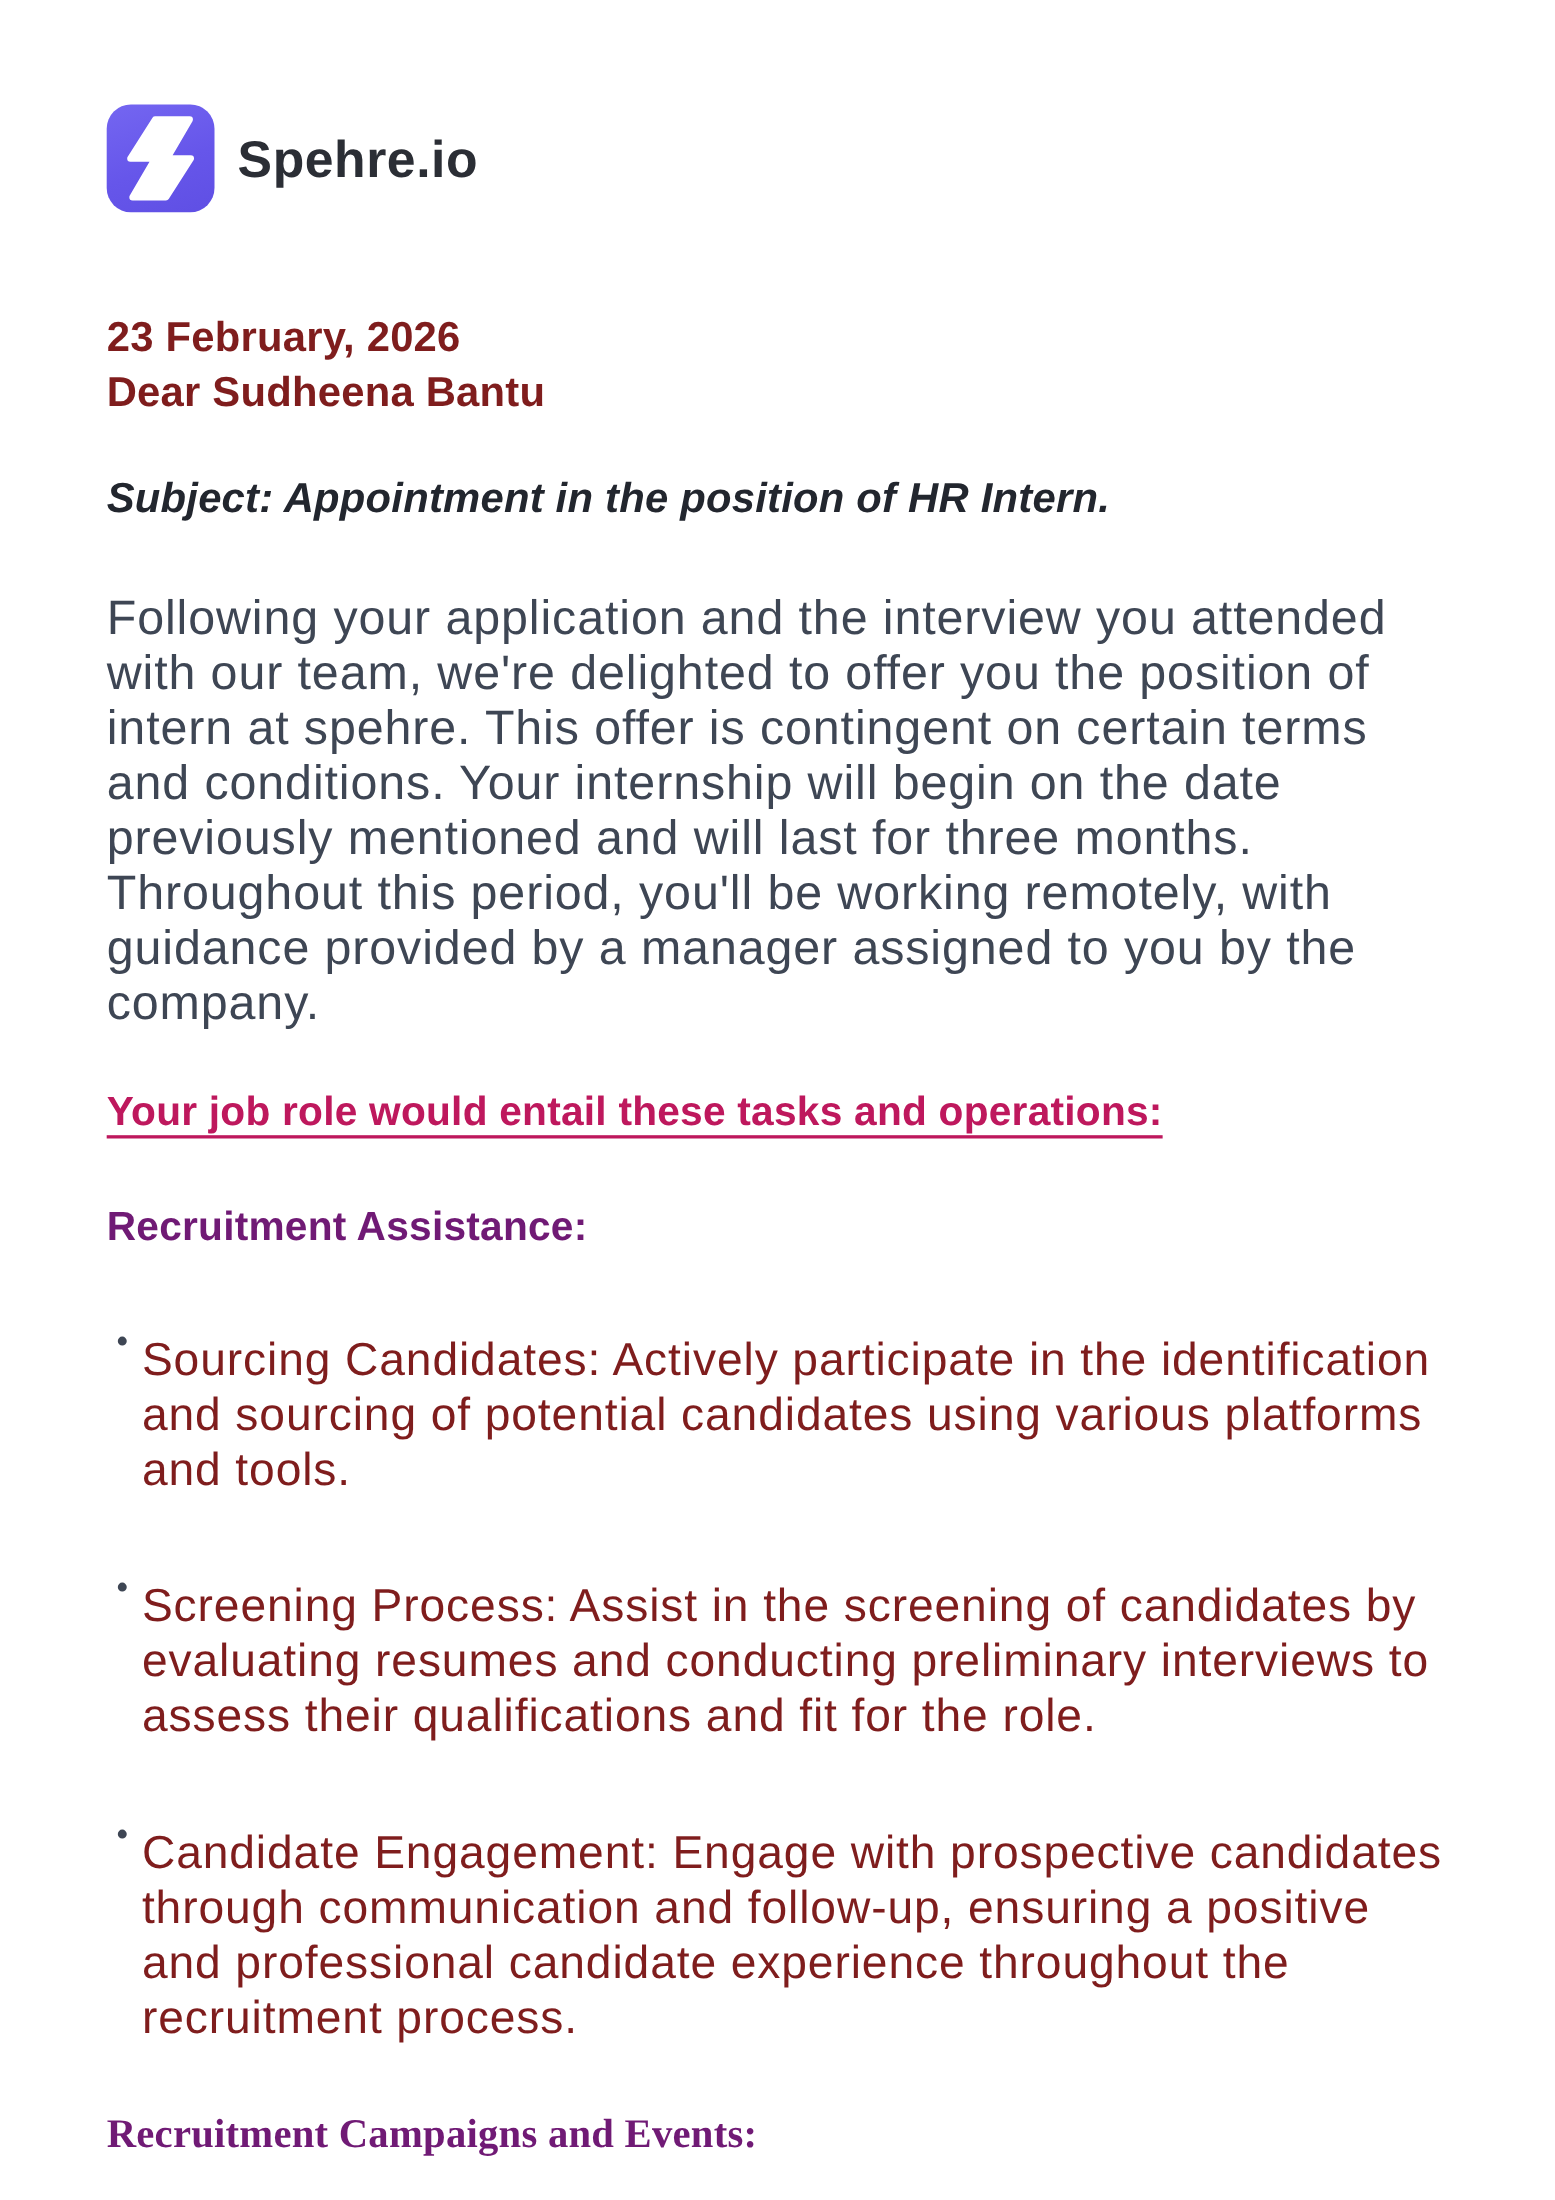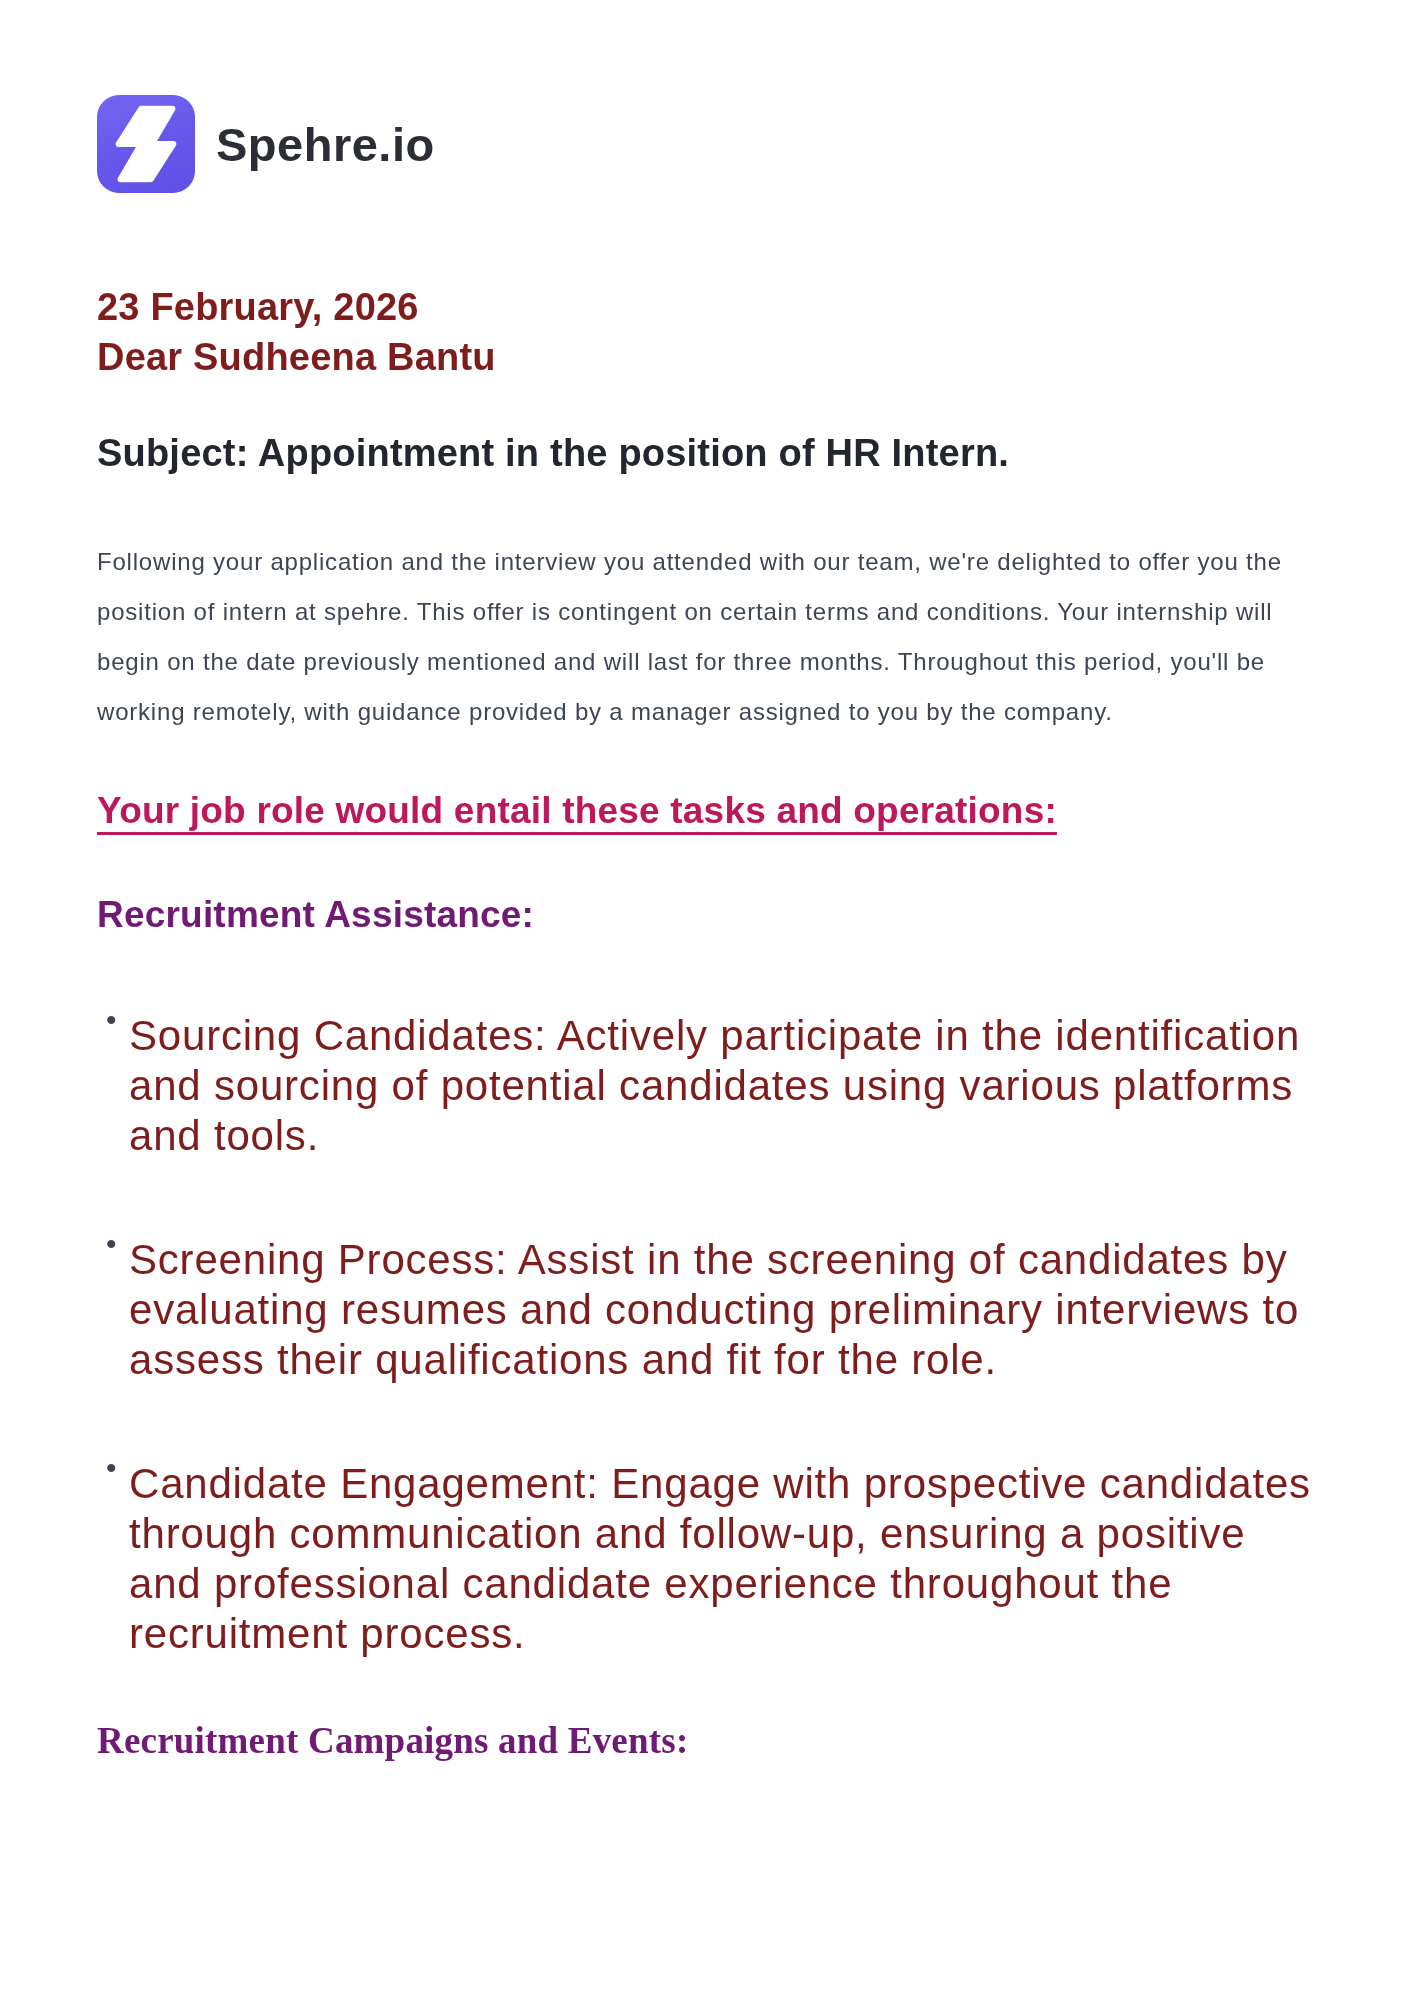--- a/index.html
+++ b/index.html
@@ -46,24 +46,25 @@
     line-height: 50px;
     letter-spacing: 0.2px;
   }
   .subject {
     margin-top: 47px;
     font-size: 38px;
     font-weight: 700;
     color: #22262e;
     line-height: 48px;
     letter-spacing: 0.2px;
+    font-style: italic;
   }
   .intro {
     margin-top: 60px;
-    font-size: 24px;
+    font-size: 44px;
     font-weight: 400;
     color: #3e4654;
     line-height: 50px;
     letter-spacing: 0.8px;
     max-width: 1240px;
   }
   .tasks-heading {
     margin-top: 50px;
     font-size: 37px;
     font-weight: 700;

